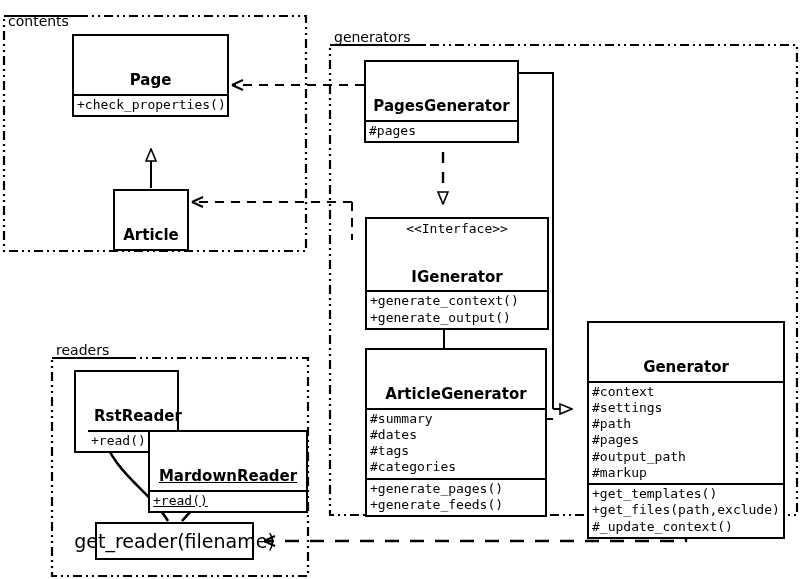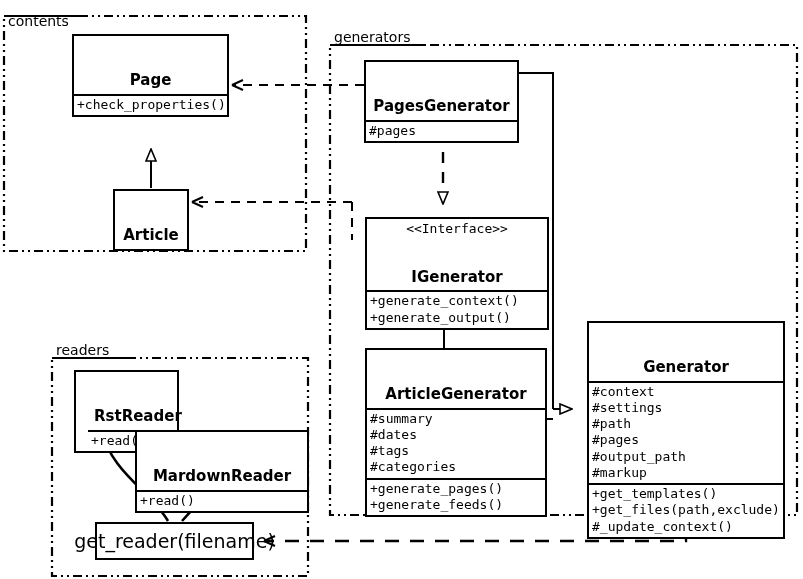--- a/index.html
+++ b/index.html
@@ -224,21 +224,21 @@
     </div>
   </div>
 
   <div class="uml-class" style="left:74px; top:370px; width:105px;padding-left:12px;">
     <div class="uml-name">RstReader</div>
     <div class="uml-compartment">
       <div class="uml-row">+read()</div>
     </div>
   </div>
 
-  <div class="uml-class" style="left:135px; top:430px; width:174px;">
+  <div class="uml-class" style="left:148px; top:430px; width:160px;text-decoration:underline;">
     <div class="uml-name">MardownReader</div>
     <div class="uml-compartment">
       <div class="uml-row">+read()</div>
     </div>
   </div>
 
   <div class="plain-box" style="left:95px; top:522px; width:159px; height:38px;">
     <span>get_reader(filename)</span>
   </div>
 

